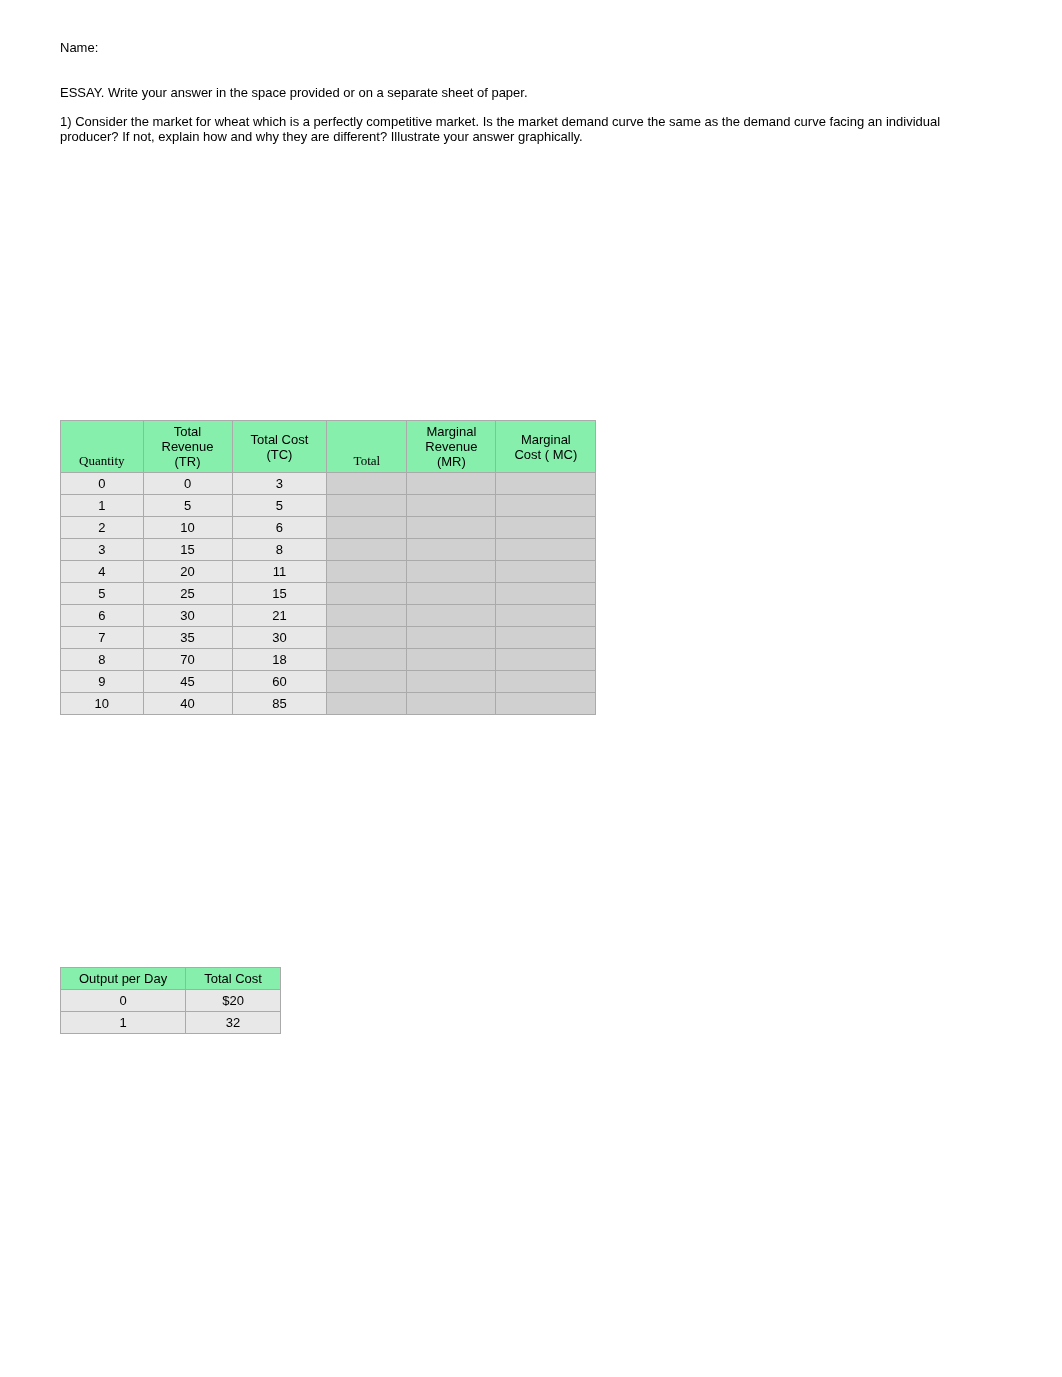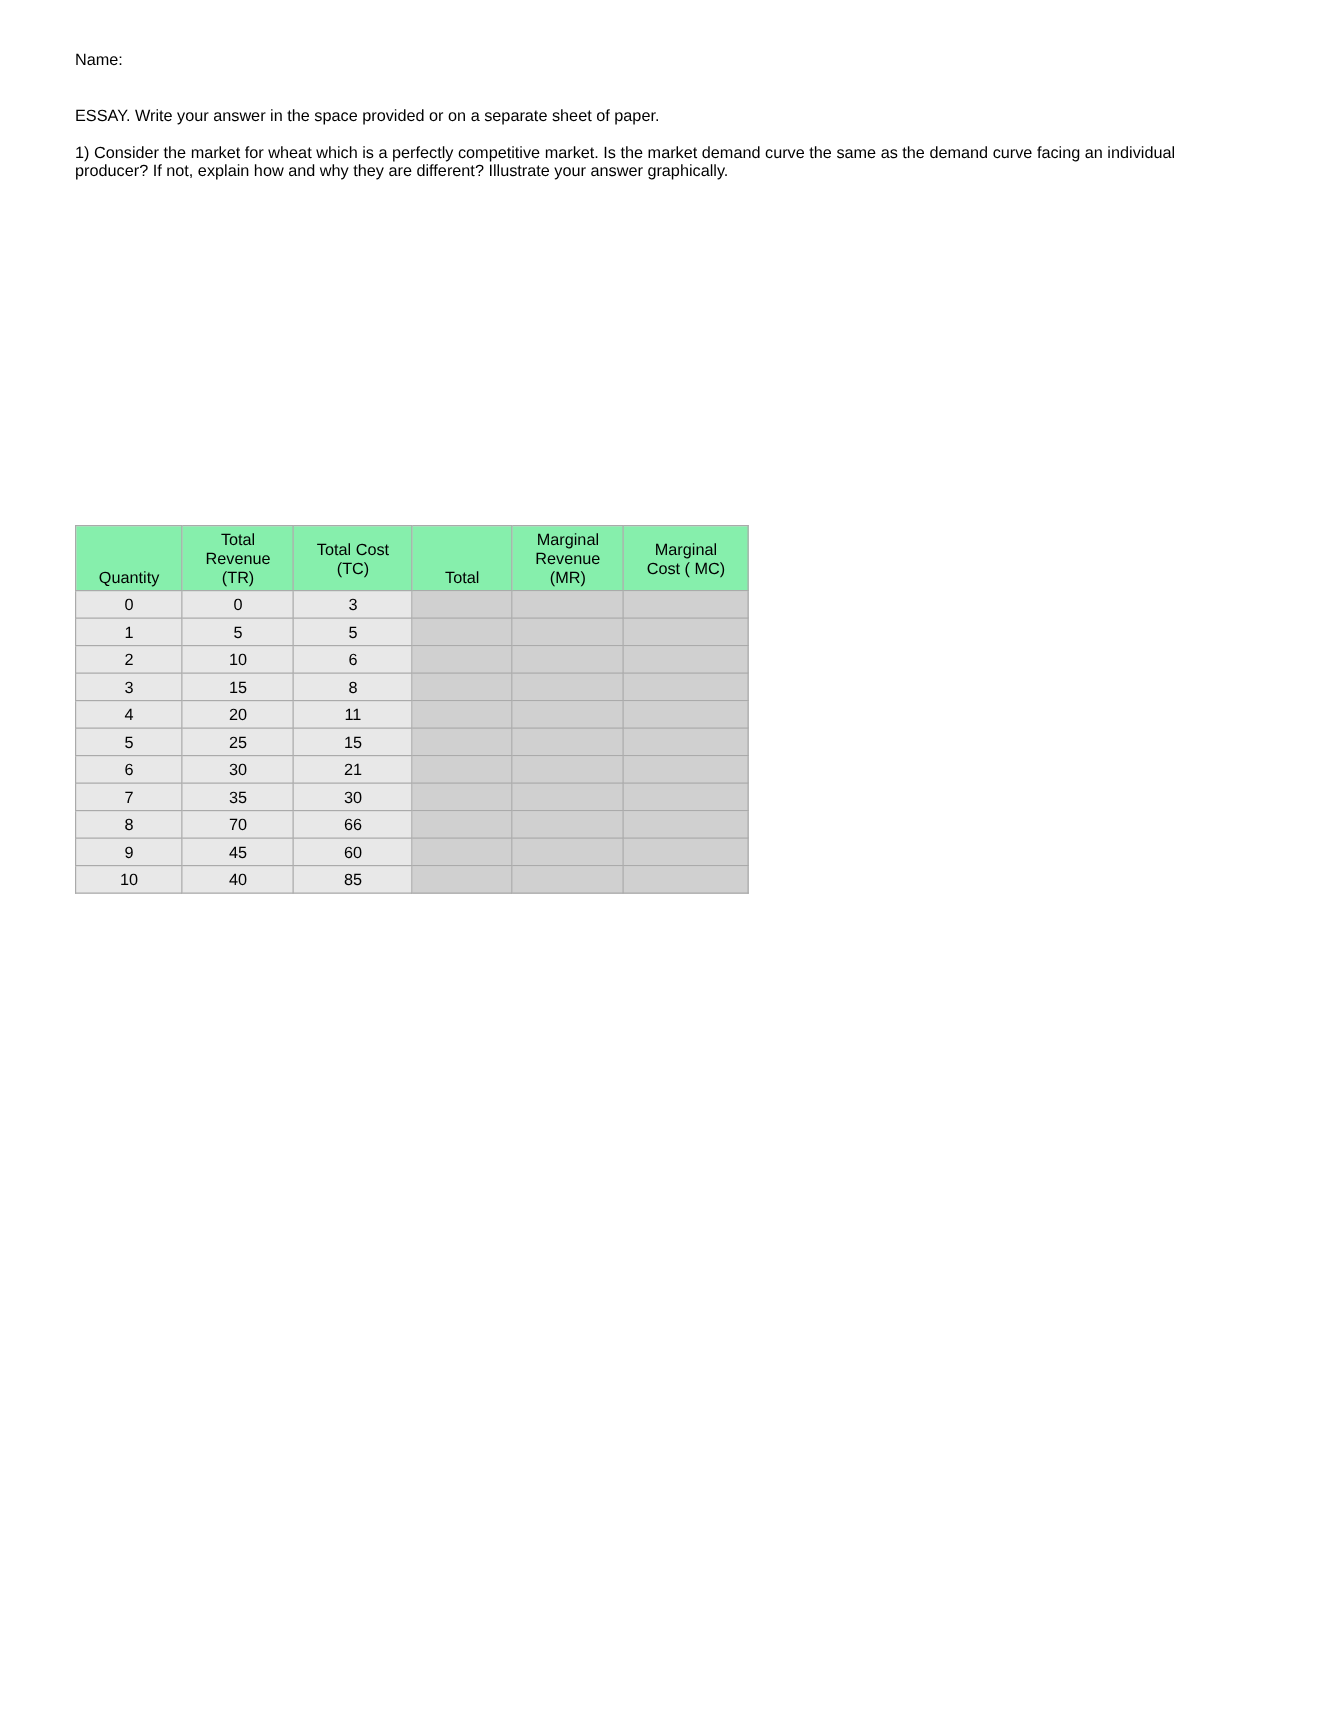--- a/index.html
+++ b/index.html
@@ -44,20 +44,21 @@
       background-color: #86efac;
     }
 
     table td.empty-col {
       background-color: #d0d0d0;
       min-width: 80px;
     }
 
     .table-header-multi {
       vertical-align: bottom;
+      font-family: Liberation Serif, serif;
     }
 
     .sub-table td {
       background-color: #e8e8e8;
     }
   </style>
 </head>
 <body>
 
 <div>
@@ -155,21 +156,21 @@
           <td>7</td>
           <td>35</td>
           <td>30</td>
           <td class="empty-col"></td>
           <td class="empty-col"></td>
           <td class="empty-col"></td>
         </tr>
         <tr>
           <td>8</td>
           <td>70</td>
-          <td>66</td>
+          <td>18</td>
           <td class="empty-col"></td>
           <td class="empty-col"></td>
           <td class="empty-col"></td>
         </tr>
         <tr>
           <td>9</td>
           <td>45</td>
           <td>60</td>
           <td class="empty-col"></td>
           <td class="empty-col"></td>
@@ -184,13 +185,31 @@
           <td class="empty-col"></td>
         </tr>
       </tbody>
   </table>
 </div>
 
 <div class="space-area-2"></div>
 
 <div>
 
+  <table class="sub-table">
+    <thead>
+      <tr>
+        <th>Output per Day</th>
+        <th>Total Cost</th>
+      </tr>
+    </thead>
+    <tbody id="q3-table-body">
+    <tr>
+          <td>0</td>
+          <td>$20</td>
+        </tr>
+        <tr>
+          <td>1</td>
+          <td>32</td>
+        </tr>
+      </tbody>
+  </table>
 </div>
 
 </body></html>

